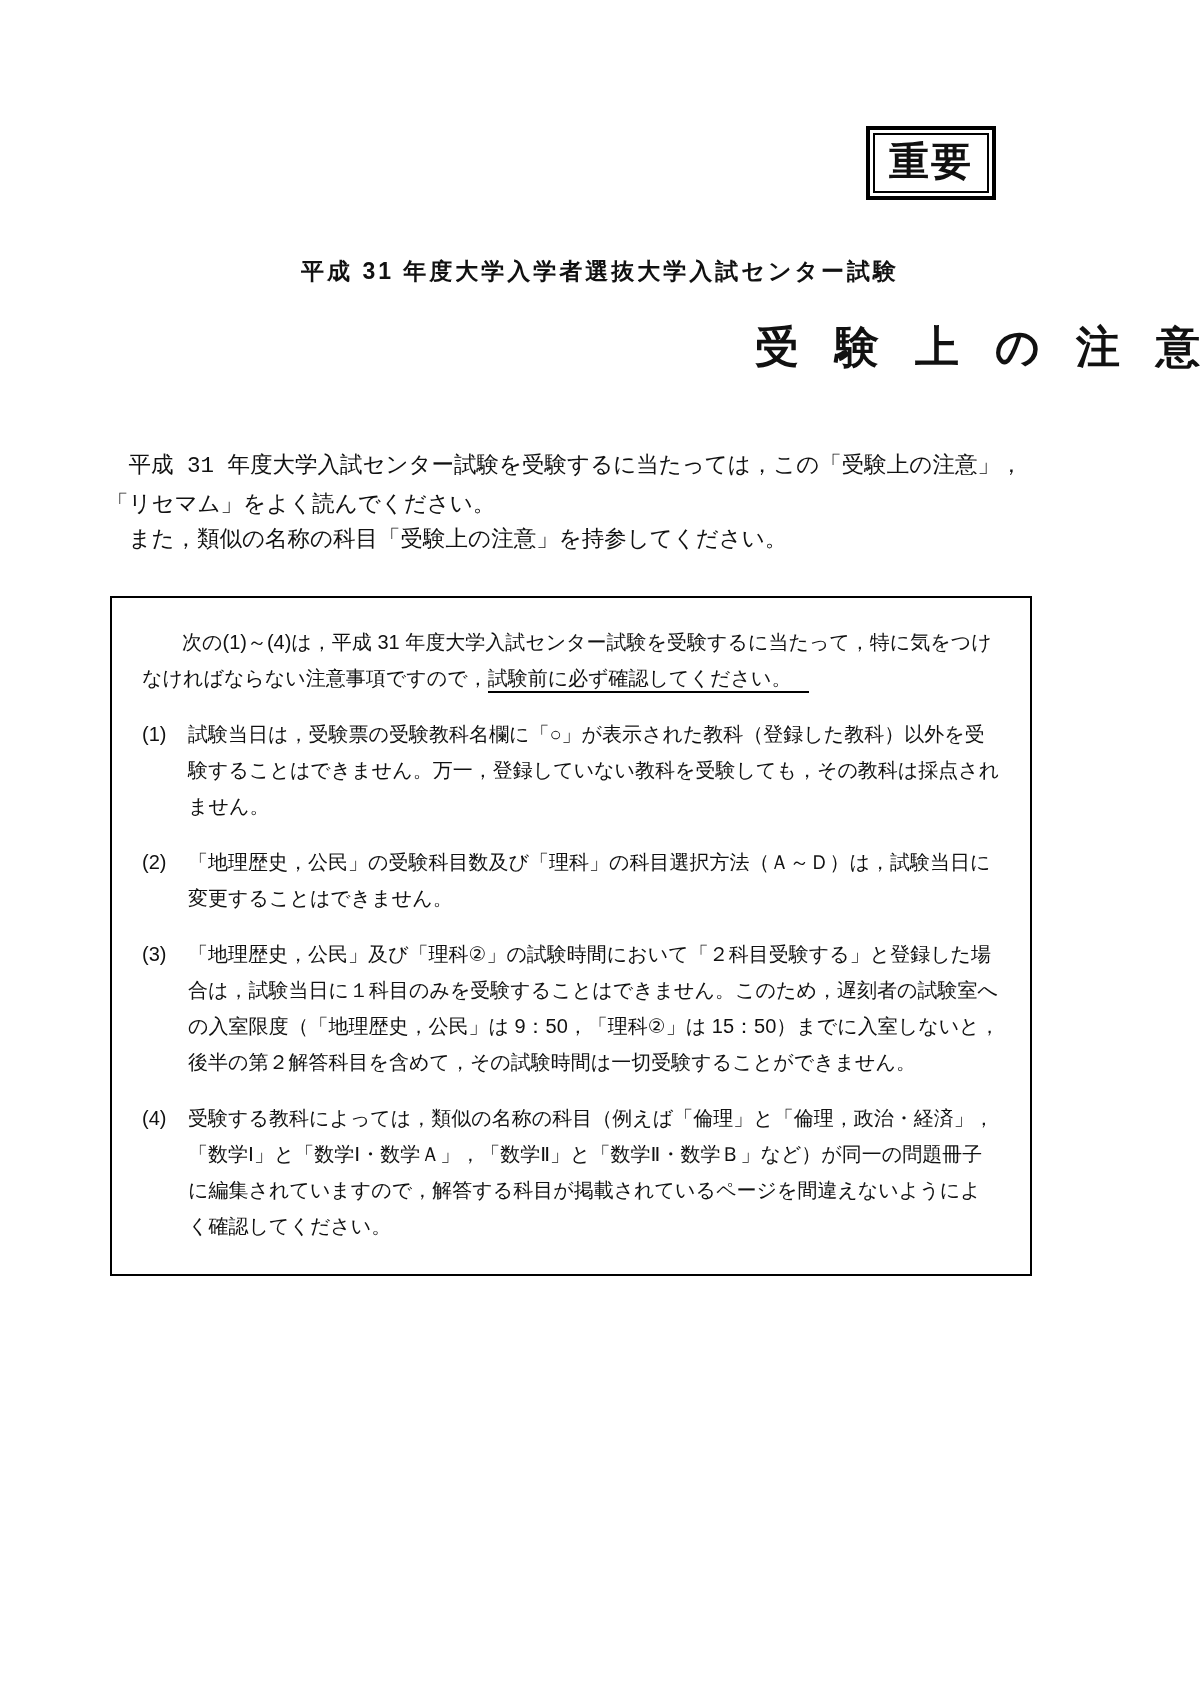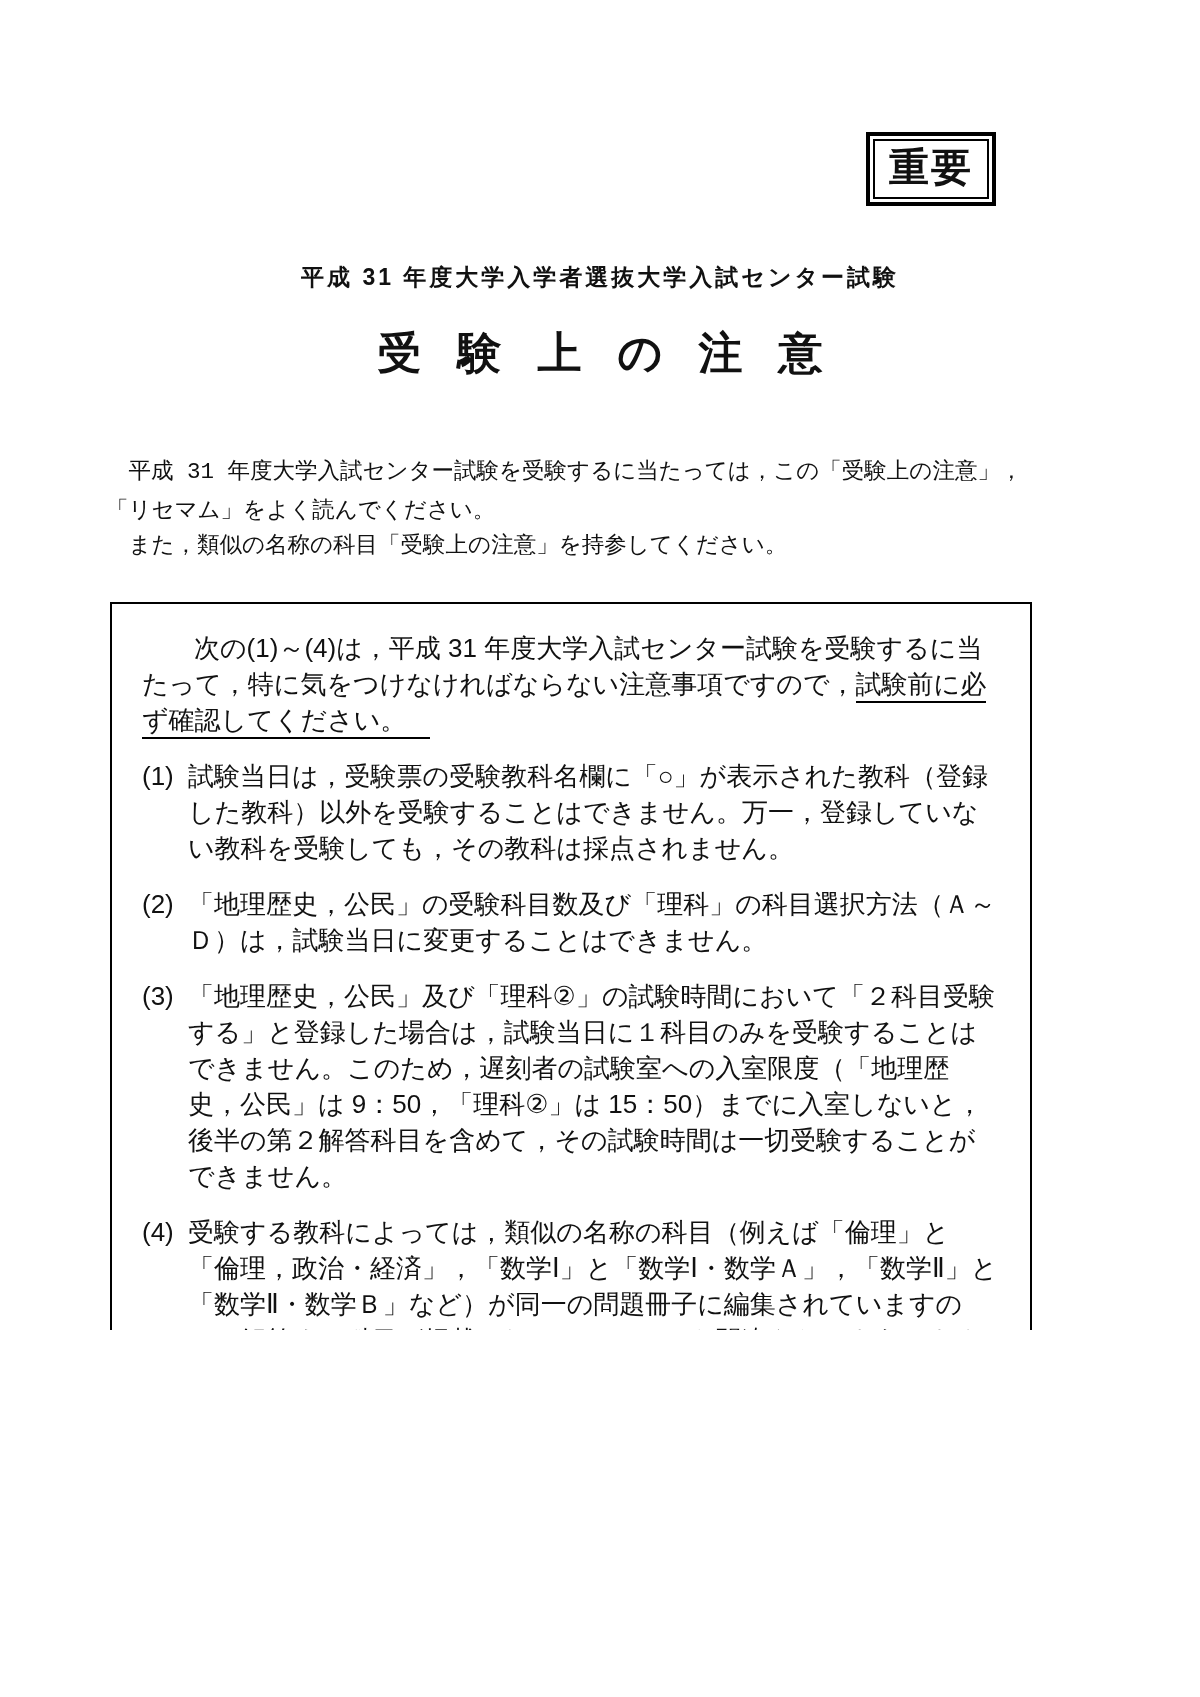--- a/index.html
+++ b/index.html
@@ -4,21 +4,21 @@
 <style>
   html, body {
     margin: 0;
     padding: 0;
     background: #ffffff;
   }
   .page {
     position: relative;
     width: 1200px;
     height: 1316px;
-    margin: 14px auto;
+    margin: 8px auto;
     background: #ffffff;
     color: #111111;
     font-family: "Liberation Sans", "DejaVu Sans", sans-serif;
     overflow: hidden;
   }
 
   
   .important-outer {
     position: absolute;
     top: 118px;
@@ -45,21 +45,21 @@
     text-align: center;
     font-size: 23px;
     font-weight: 600;
     letter-spacing: 3px;
   }
   .main-title {
     position: absolute;
     top: 310px;
     left: 0;
     right: 0;
-    text-align: center;
+    text-align: right;
   }
   .main-title .title-text {
     font-size: 44px;
     font-weight: 700;
     letter-spacing: 36px;
     margin-right: -36px;
   }
 
   
   .intro {
@@ -78,21 +78,21 @@
   
   .notice-box {
     position: absolute;
     top: 588px;
     left: 110px;
     width: 922px;
     min-height: 680px;
     border: 2px solid #000;
     box-sizing: border-box;
     padding: 26px 30px 30px 30px;
-    font-size: 26px;
+    font-size: 20px;
     line-height: 36px;
   }
   .notice-lead {
     margin: 0 0 20px 0;
     text-indent: 2em;
   }
   .u {
     border-bottom: 2px solid #000;
     padding-bottom: 2px;
     padding-right: 0.9em;

